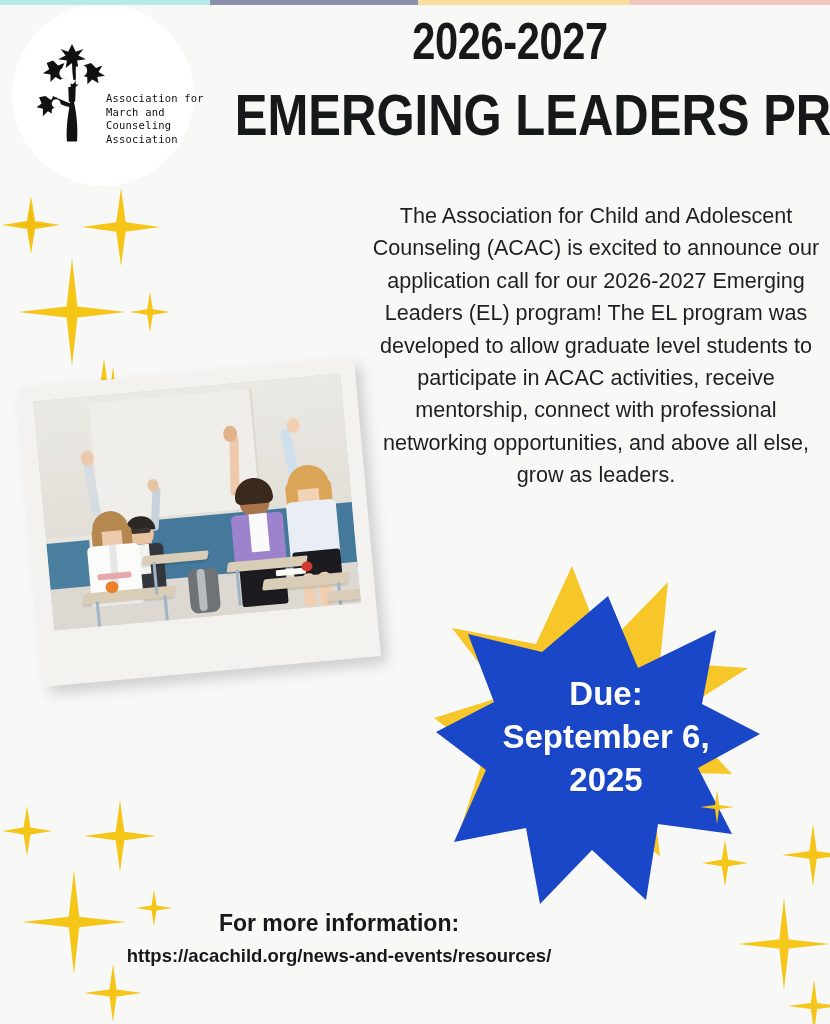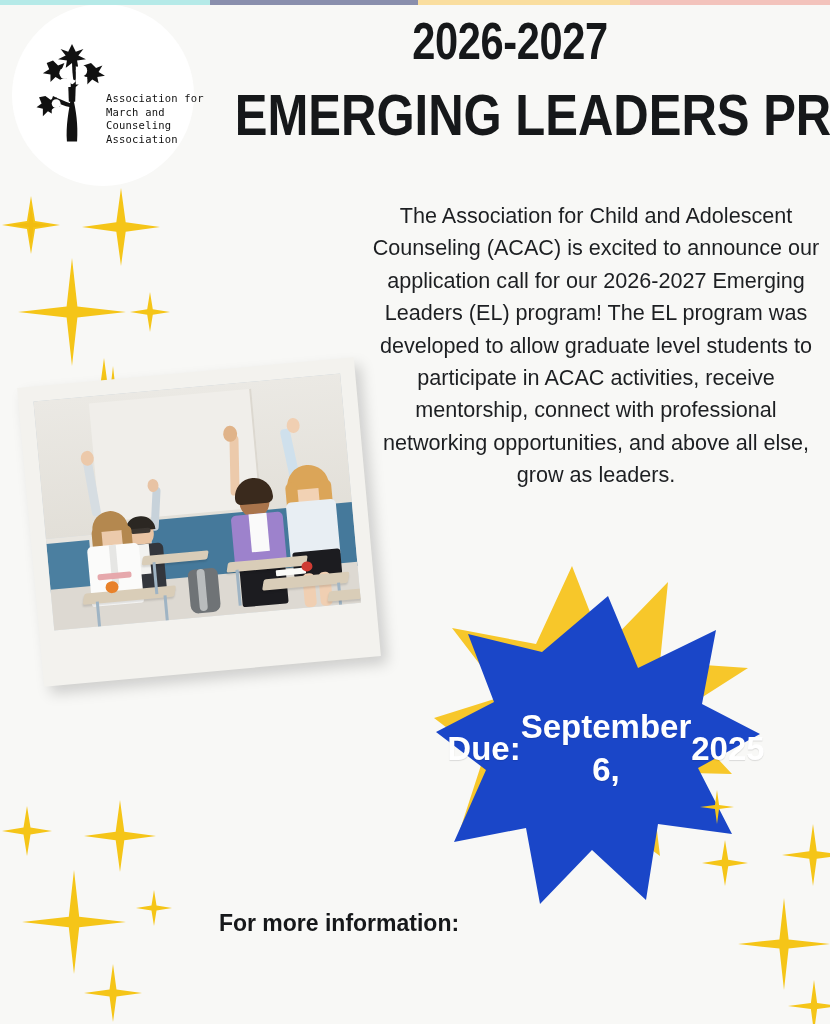--- a/index.html
+++ b/index.html
@@ -75,22 +75,22 @@
   .kid-body{position:absolute;border-radius:5px 5px 2px 2px;}
   .kid-arm{position:absolute;border-radius:4px;}
   .hand{position:absolute;border-radius:50%;}
   .apple{position:absolute;width:13px;height:12px;border-radius:50%;background:#e8812a;}
   .bag{position:absolute;background:#6f7376;border-radius:6px 6px 8px 8px;}
 
   
   .badge{position:absolute;left:432px;top:556px;width:330px;height:360px;z-index:18;}
   .badge svg{position:absolute;left:0;top:0;}
   .badge-text{
-    position:absolute;left:0;top:12px;width:330px;height:360px;
-    display:flex;flex-direction:row;align-items:center;justify-content:center;
+    position:absolute;left:0;top:0;width:330px;height:360px;
+    display:flex;flex-direction:column;align-items:center;justify-content:center;
     color:#fff;font-weight:bold;font-size:33px;line-height:43px;text-align:center;
     font-family:"Liberation Sans",sans-serif;padding-left:18px;box-sizing:border-box;
     text-shadow:0 1px 1px rgba(0,0,0,.12);
   }
 
   
   .footer{position:absolute;left:0;top:908px;width:678px;text-align:center;z-index:16;}
   .foot-lead{font-size:23px;font-weight:bold;color:#16181a;line-height:30px;}
   .foot-url{font-size:18.5px;font-weight:bold;color:#16181a;line-height:28px;margin-top:4px;}
 </style>
@@ -309,15 +309,16 @@
     </svg>
     <div class="badge-text">
       <span>Due:</span>
       <span>September 6,</span>
       <span>2025</span>
     </div>
   </div>
 
   <div class="footer">
     <div class="foot-lead">For more information:</div>
+    <div class="foot-url">https://acachild.org/news-and-events/resources/</div>
   </div>
 
 </div>
 
 </body></html>

